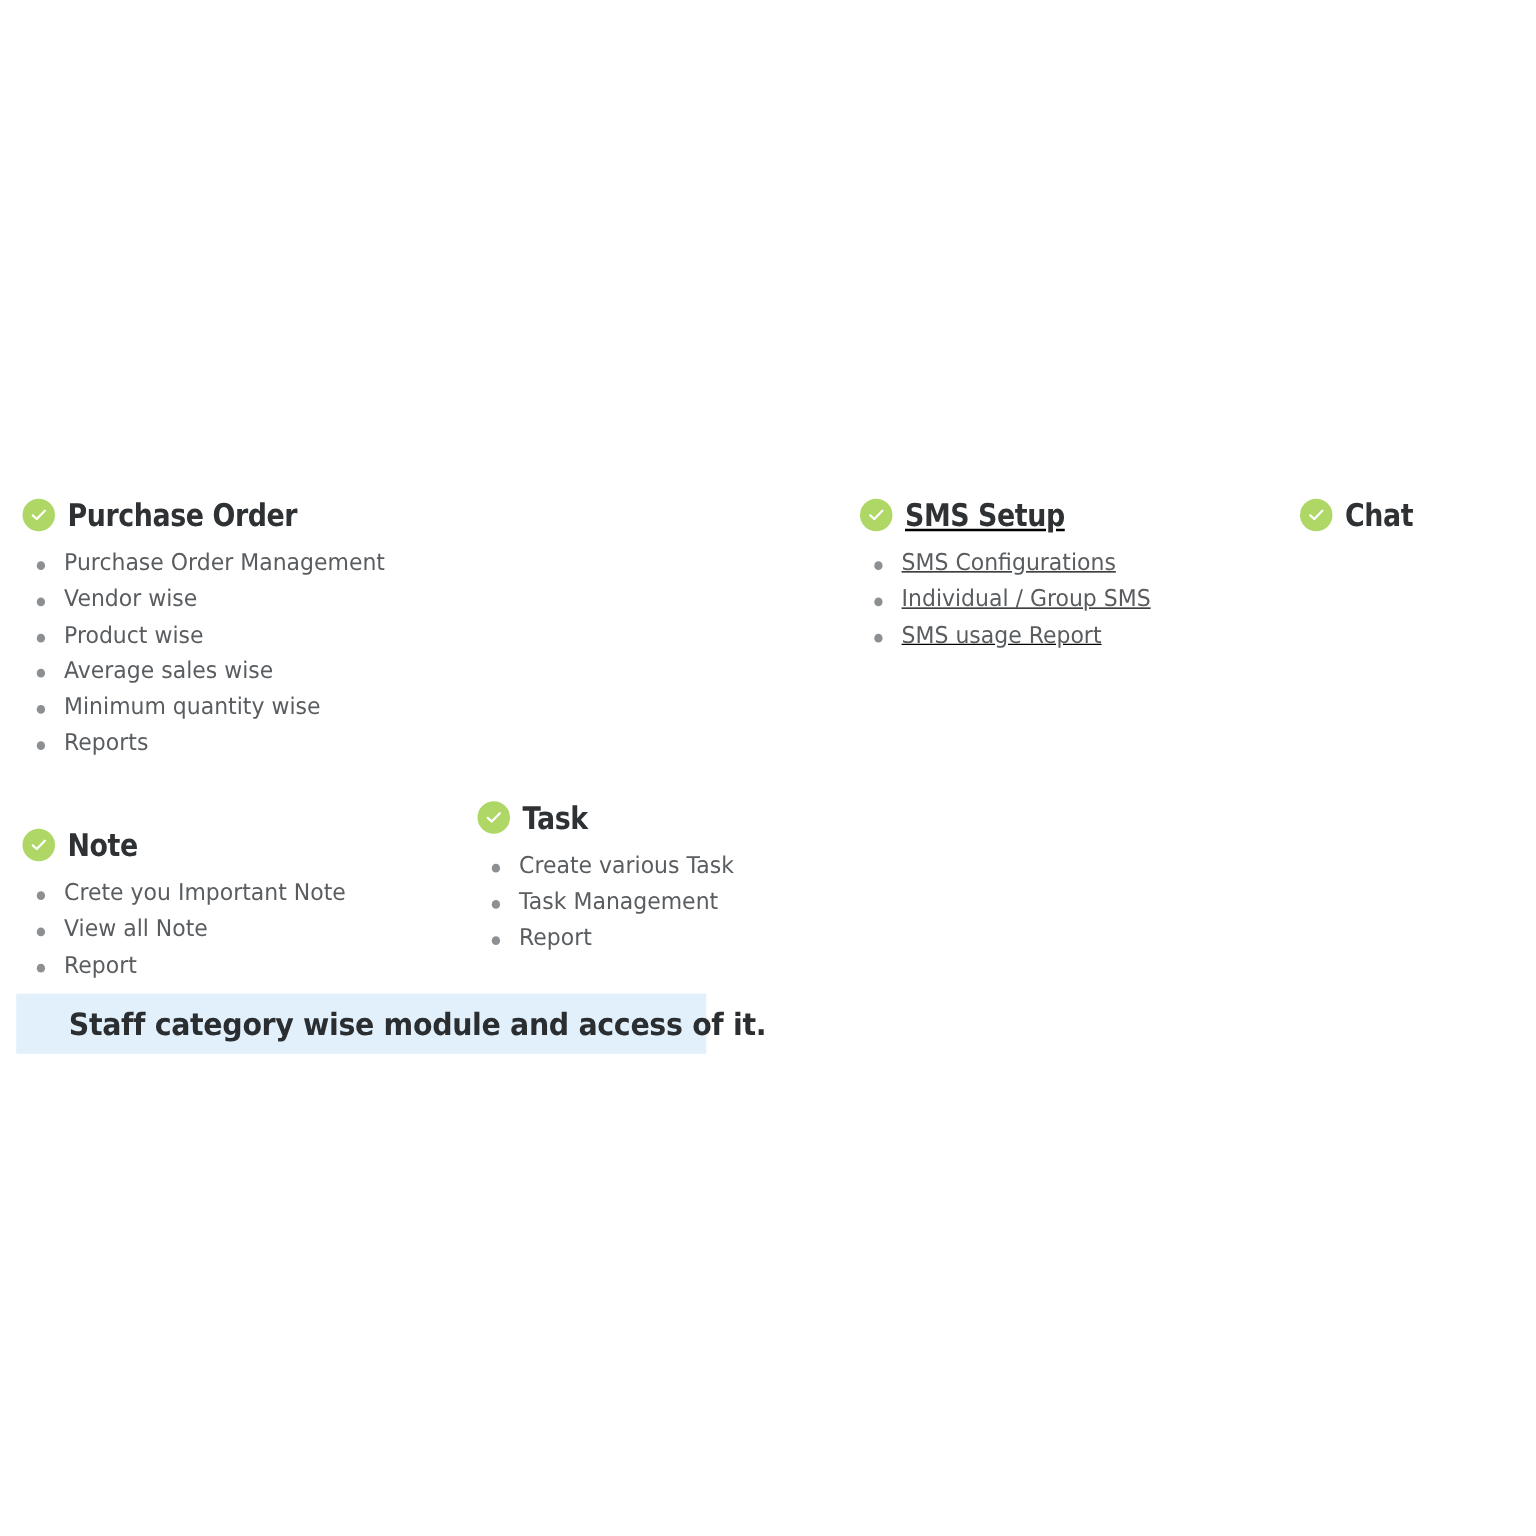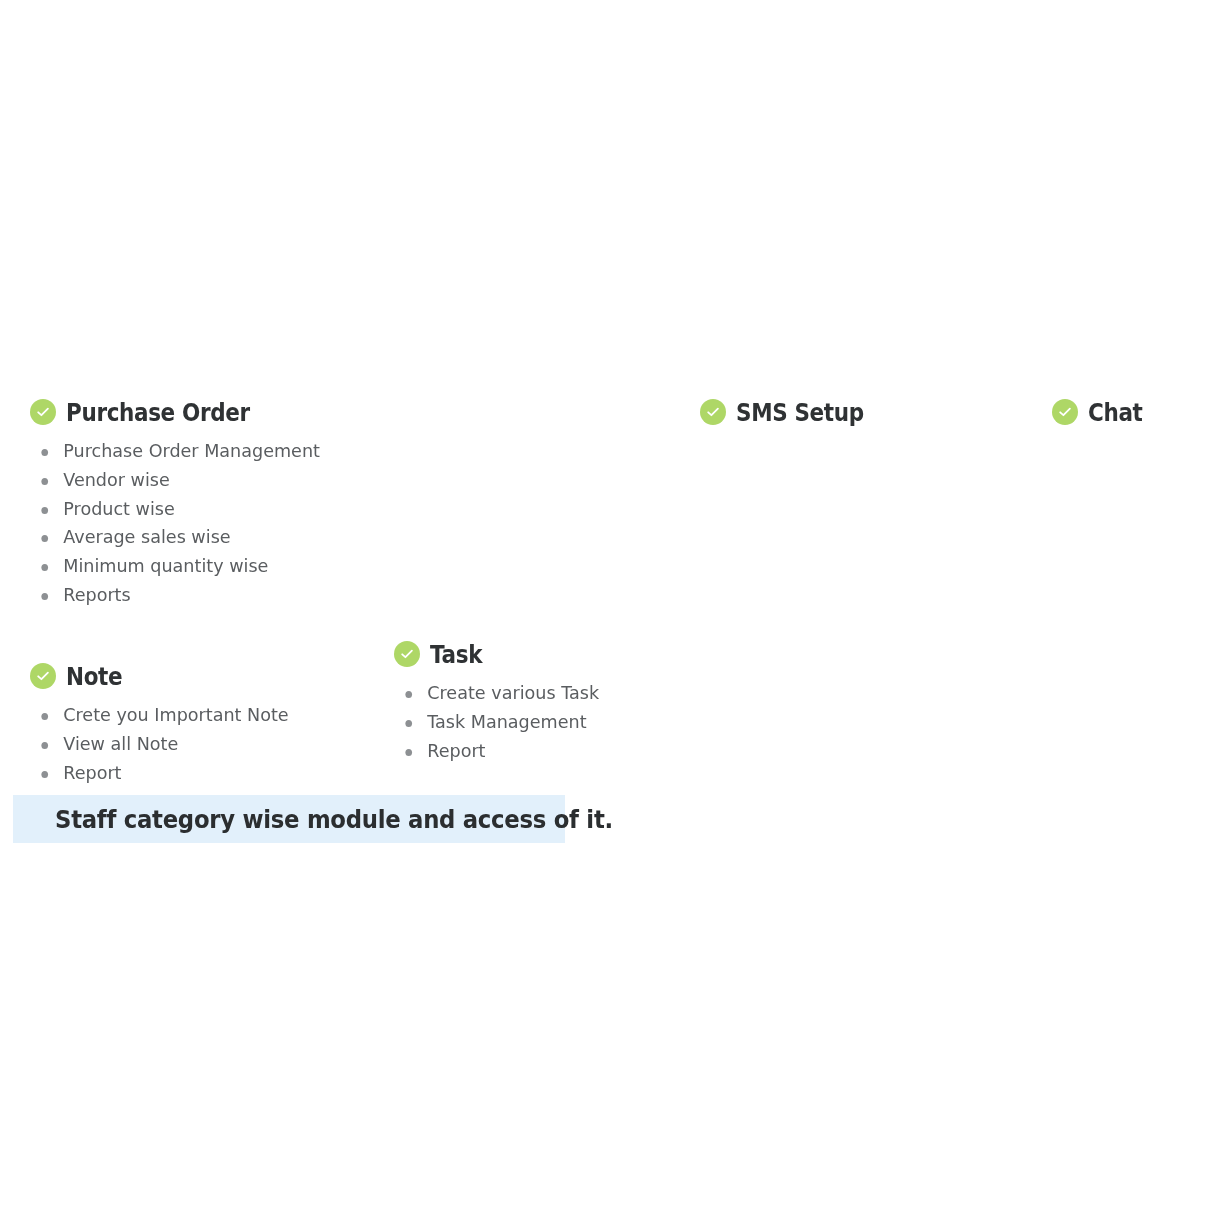--- a/index.html
+++ b/index.html
@@ -13,21 +13,21 @@
     height: 1229px;
     position: relative;
     overflow: hidden;
     font-family: "Liberation Sans", sans-serif;
     -webkit-font-smoothing: antialiased;
   }
 
   
   .feature-grid {
     position: absolute;
-    left: 12px;
+    left: 0;
     top: 0;
     width: 1134px;
     height: 1229px;
   }
 
   .feature-card {
     position: absolute;
   }
 
   .card-head {
@@ -129,29 +129,34 @@
       </div>
       <ul class="card-list">
         <li><span class="bullet"></span><span>Purchase Order Management</span></li>
         <li><span class="bullet"></span><span>Vendor wise</span></li>
         <li><span class="bullet"></span><span>Product wise</span></li>
         <li><span class="bullet"></span><span>Average sales wise</span></li>
         <li><span class="bullet"></span><span>Minimum quantity wise</span></li>
         <li><span class="bullet"></span><span>Reports</span></li>
       </ul>
     </div>
-    <div class="feature-card" style="left: 688px; top: 396px;">
+    <div class="feature-card" style="left: 688px; top: 396px; text-decoration: underline;">
       <div class="card-head">
         <span class="check-icon">
           <svg width="16" height="16" viewBox="0 0 16 16">
             <path d="M3.2 8.3 L6.4 11.2 L12.9 4.6" fill="none" stroke="#ffffff" stroke-width="1.8" stroke-linecap="round" stroke-linejoin="round"></path>
           </svg>
         </span>
         <span class="card-title">SMS Setup</span>
       </div>
+      <ul class="card-list">
+        <li><span class="bullet"></span><span>SMS Configurations</span></li>
+        <li><span class="bullet"></span><span>Individual / Group SMS</span></li>
+        <li><span class="bullet"></span><span>SMS usage Report</span></li>
+      </ul>
     </div>
     <div class="feature-card" style="left: 1040px; top: 396px;">
       <div class="card-head">
         <span class="check-icon">
           <svg width="16" height="16" viewBox="0 0 16 16">
             <path d="M3.2 8.3 L6.4 11.2 L12.9 4.6" fill="none" stroke="#ffffff" stroke-width="1.8" stroke-linecap="round" stroke-linejoin="round"></path>
           </svg>
         </span>
         <span class="card-title">Chat</span>
       </div>

